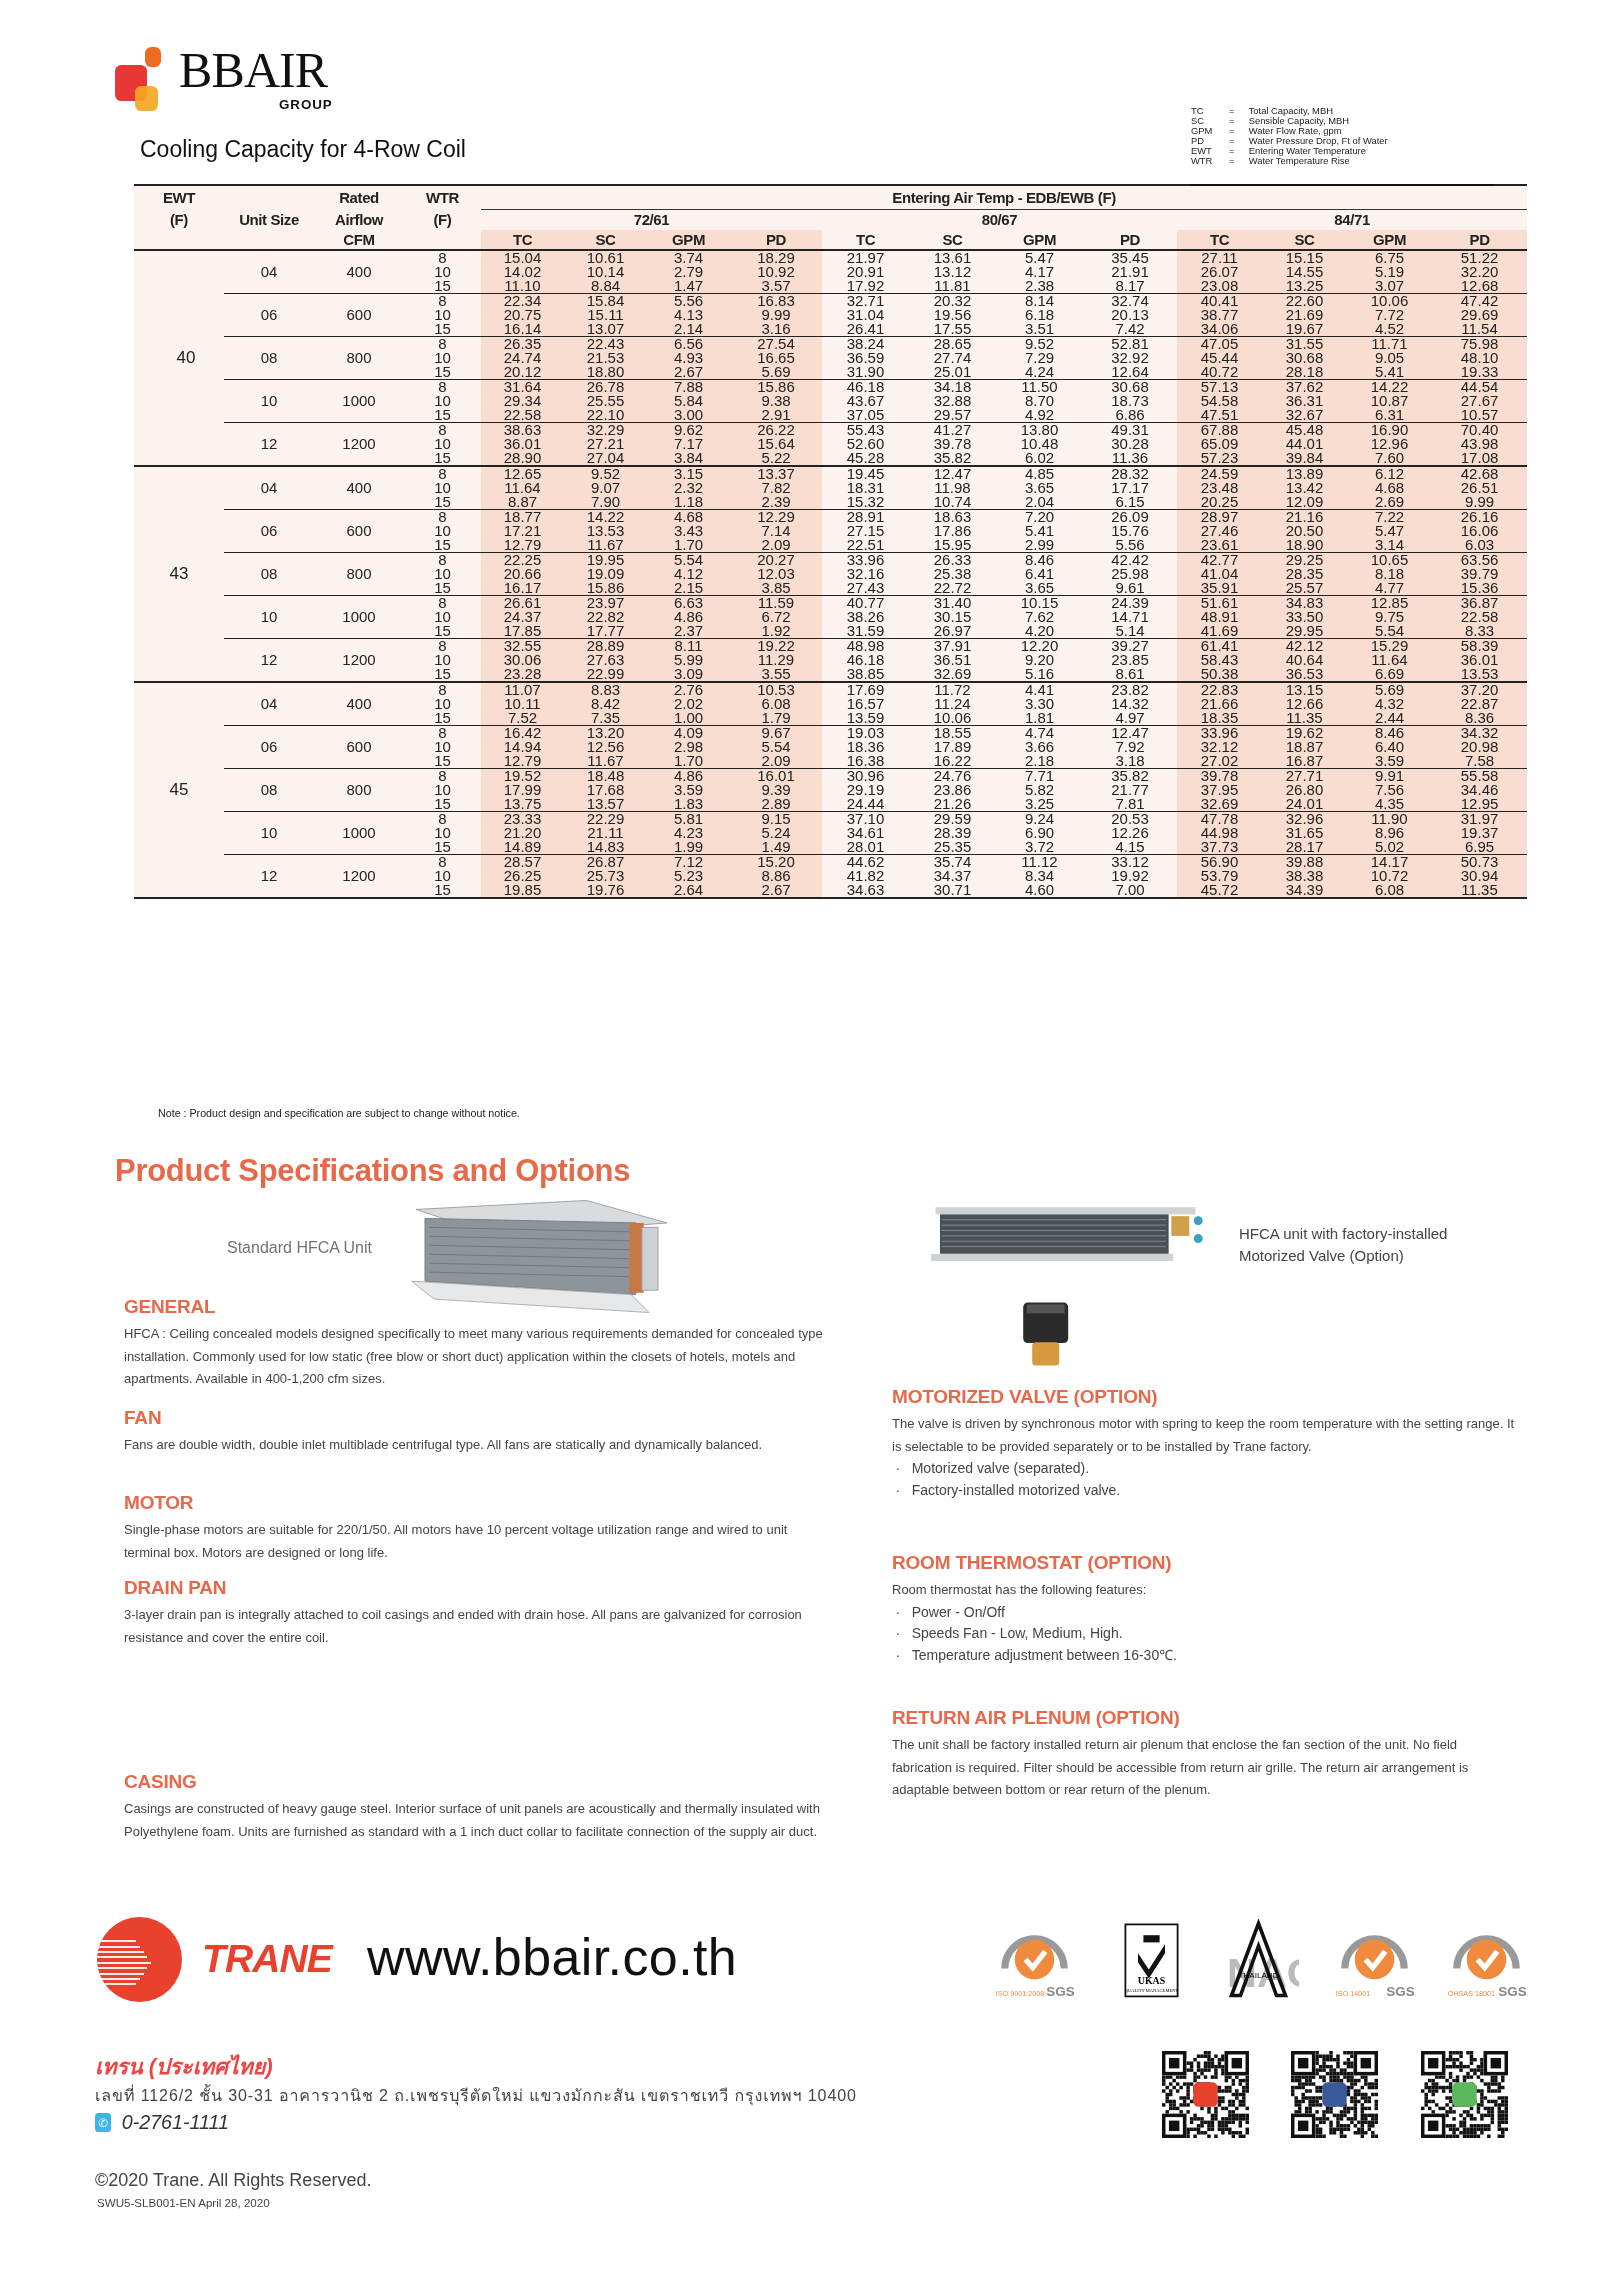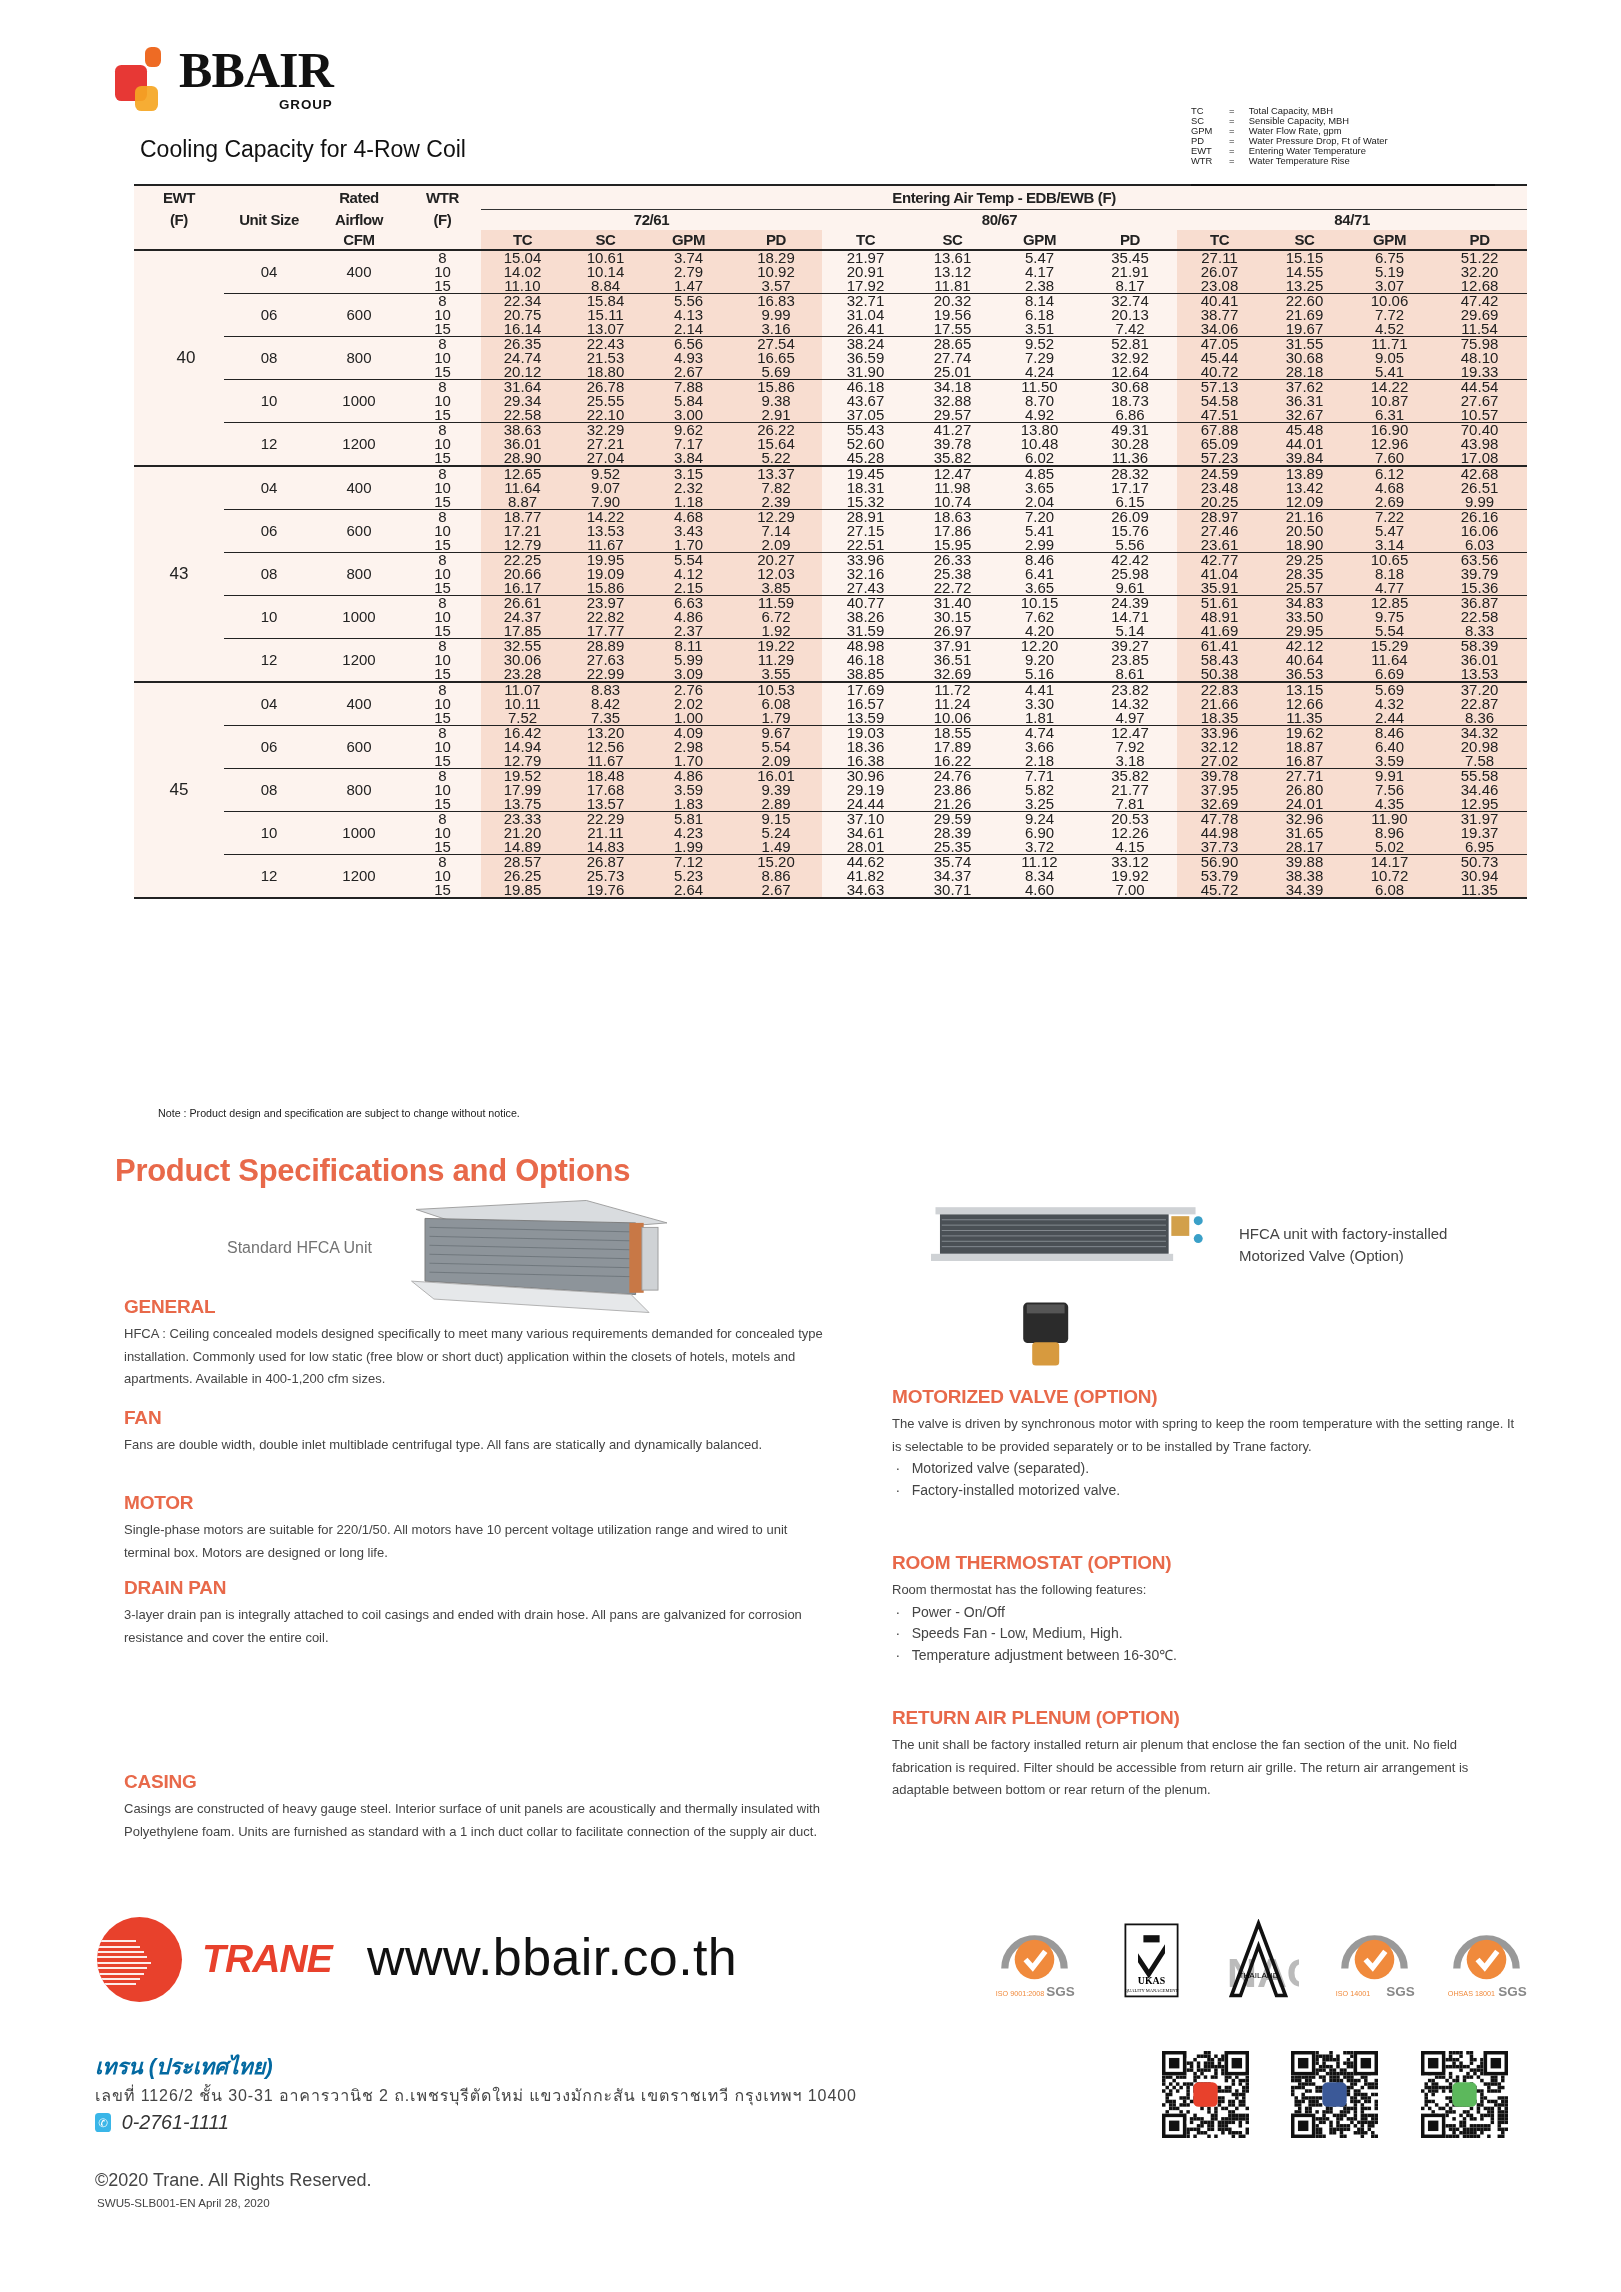--- a/index.html
+++ b/index.html
@@ -6,21 +6,21 @@
   html, body { width: 1622px; height: 2293px; background: #ffffff; }
   body { position: relative; font-family: "Liberation Sans", sans-serif; color: #222; overflow: hidden; }
   .abs { position: absolute; }
 
   
   .logo-mark { left: 115px; top: 47px; width: 63px; width: 63px; height: 72px; }
   .sq { position: absolute; border-radius: 6.3px; }
   .sq1 { left: 29.6px; top: 0; width: 17px; width: 16px; height: 19.7px; background: #ee6b24; }
   .sq2 { left: 0; top: 18px; width: 32px; height: 36px; background: #e62d2a; opacity: 0.95; }
   .sq3 { left: 19.7px; top: 39px; width: 23px; height: 25px; background: #f5a623; opacity: 0.92; }
-  .brand { left: 179px; top: 45px; font-family: "Liberation Serif", serif; font-weight: bold; font-size: 50px; letter-spacing: -0.9px; color: #111; line-height: 50px; }
+  .brand { left: 179px; top: 45px; font-family: "Liberation Serif", serif; font-weight: normal; font-size: 50px; letter-spacing: -0.9px; color: #111; line-height: 50px; }
   .brand-sub { left: 279px; top: 97px; font-size: 13.4px; font-weight: bold; color: #111; letter-spacing: 0.9px; }
 
   .page-title { left: 140px; top: 136px; font-size: 23px; color: #111; }
 
   
   .legend { left: 1191px; top: 106px; font-size: 9.4px; line-height: 9.9px; color: #222; }
   .legend .row { display: flex; }
   .legend .k { width: 38px; }
   .legend .e { width: 19.7px; }
   .legend-line { left: 1191px; top: 184px; width: 304px; height: 1.8px; background: #111; }
@@ -63,21 +63,21 @@
 
   
   .trane-logo { left: 97px; top: 1917px; width: 85px; height: 85px; border-radius: 50%; background: #e8412c; overflow: hidden; }
   .trane-logo .ln { position: absolute; left: 0; height: 1.8px; background: #fff; opacity: 0.9; }
   .trane-word { left: 202px; top: 1937px; font-size: 39px; font-weight: bold; font-style: italic; color: #e8412c; letter-spacing: -0.9px; }
   .website { left: 367px; top: 1927px; font-size: 52px; color: #111; letter-spacing: 0.4px; }
 
   .cert { position: absolute; top: 1919px; width: 81px; height: 81px; }
   .qr { position: absolute; top: 2051px; width: 87px; height: 87px; background: #fff; border: 0; }
 
-  .thai-title { left: 95px; top: 2049px; font-size: 21.5px; font-style: italic; font-weight: bold; color: #0369a1; }
+  .thai-title { left: 95px; top: 2049px; font-size: 21.5px; font-style: italic; font-weight: bold; color: #ef4444; }
   .thai-addr { left: 95px; top: 2083px; font-size: 16px; color: #444; letter-spacing: 0.9px; }
   .phone-row { left: 95px; top: 2111px; display: flex; align-items: center; }
   .phone-icon { width: 16px; height: 19.7px; border-radius: 3.6px; background: #3ab6e8; color: #fff; font-size: 11.6px; text-align: center; line-height: 19.7px; margin-right: 10.7px; }
   .phone { font-size: 19.7px; font-style: italic; color: #333; }
   .copyright { left: 95px; top: 2170px; font-size: 18px; color: #444; }
   .docid { left: 97px; top: 2196px; font-size: 11.6px; color: #444; }
 </style>
 </head>
 <body>
 

